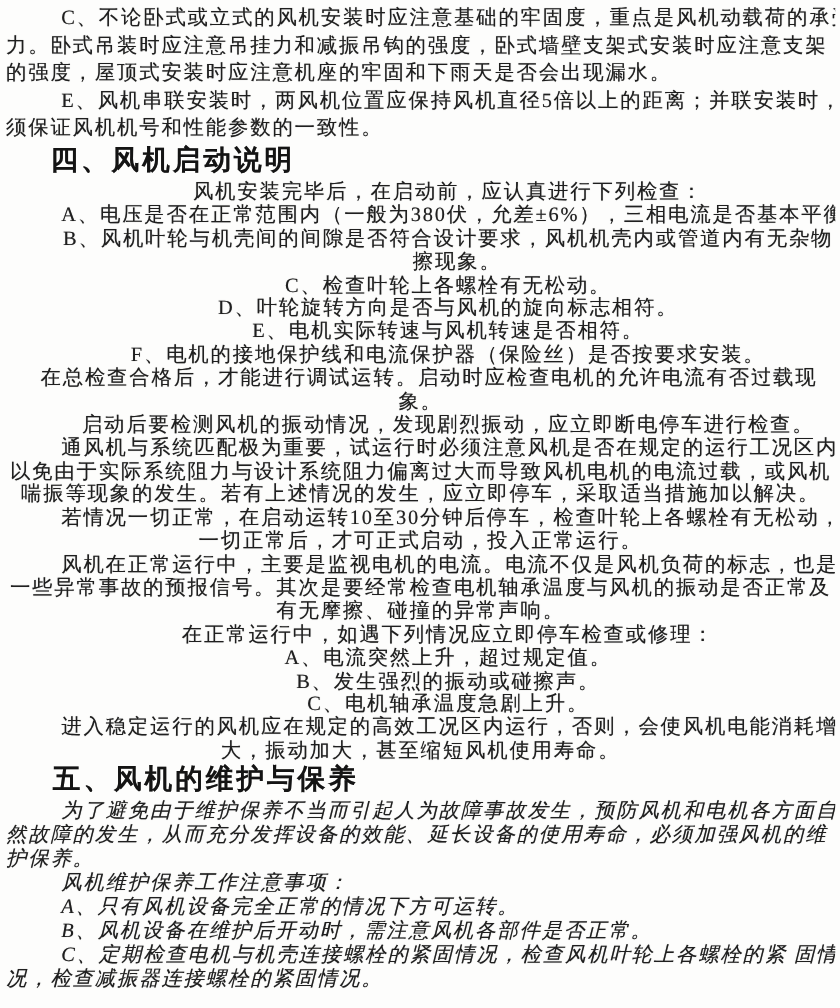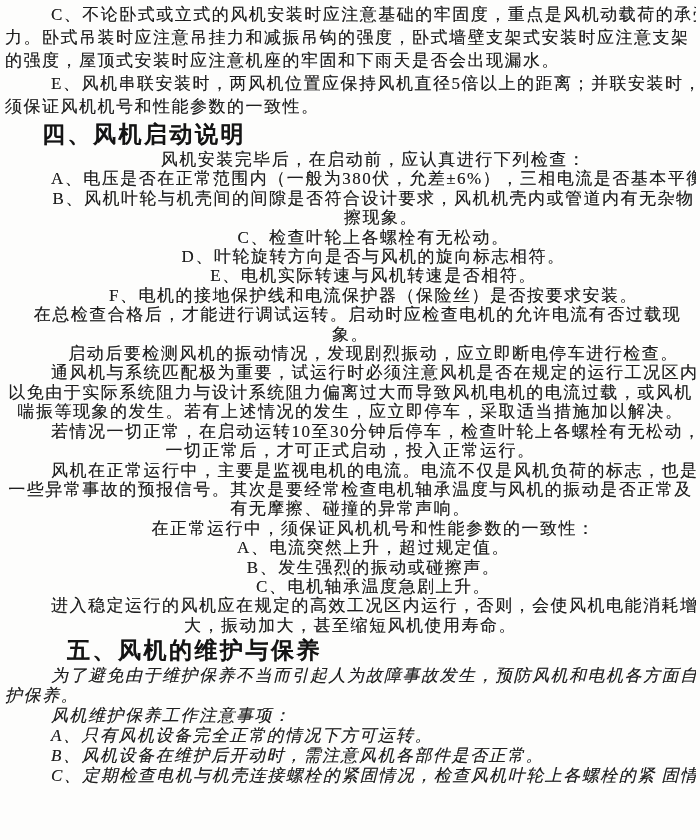--- a/index.html
+++ b/index.html
@@ -21,30 +21,30 @@
     overflow: hidden;
     text-shadow: 0 0 0.6px rgba(25,25,25,0.55);
   }
   .intro .ln { line-height: 23px; }
   .sec-startup .ln { line-height: 19.4px; text-align: center; }
   .sec-maint .ln { line-height: 20px; font-style: italic; }
   .indent { padding-left: 46px; }
   .hang   { padding-left: 61px; }
   .sm     { padding-left: 14px; }
   .sec-heading {
-    font-family: Liberation Sans, sans-serif;
+    font-family: Liberation Serif, serif;
     font-size: 23px;
     font-weight: bold;
     color: #141414;
     letter-spacing: 2.5px;
     line-height: 28px;
     margin: 2px 0 2px 37px;
     text-shadow: 0 0 0.5px rgba(15,15,15,0.5);
   }
-  .sec-heading.maint { margin: 1px 0 2px 62px; }
+  .sec-heading.maint { margin: 1px 0 2px 39px; }
 </style>
 </head>
 <body>
 
 <div class="page">
   <div class="doc">
 
     <div class="intro">
       <div class="ln indent">C、不论卧式或立式的风机安装时应注意基础的牢固度，重点是风机动载荷的承受</div>
       <div class="ln">力。卧式吊装时应注意吊挂力和减振吊钩的强度，卧式墙壁支架式安装时应注意支架</div>
@@ -68,33 +68,35 @@
       <div class="ln">象。</div>
       <div class="ln indent">启动后要检测风机的振动情况，发现剧烈振动，应立即断电停车进行检查。</div>
       <div class="ln indent">通风机与系统匹配极为重要，试运行时必须注意风机是否在规定的运行工况区内，</div>
       <div class="ln">以免由于实际系统阻力与设计系统阻力偏离过大而导致风机电机的电流过载，或风机</div>
       <div class="ln">喘振等现象的发生。若有上述情况的发生，应立即停车，采取适当措施加以解决。</div>
       <div class="ln indent">若情况一切正常，在启动运转10至30分钟后停车，检查叶轮上各螺栓有无松动，</div>
       <div class="ln">一切正常后，才可正式启动，投入正常运行。</div>
       <div class="ln indent">风机在正常运行中，主要是监视电机的电流。电流不仅是风机负荷的标志，也是</div>
       <div class="ln">一些异常事故的预报信号。其次是要经常检查电机轴承温度与风机的振动是否正常及</div>
       <div class="ln">有无摩擦、碰撞的异常声响。</div>
-      <div class="ln indent">在正常运行中，须保证风机机号和性能参数的一致性：</div>
+      <div class="ln indent">在正常运行中，如遇下列情况应立即停车检查或修理：</div>
       <div class="ln indent">A、电流突然上升，超过规定值。</div>
       <div class="ln indent">B、发生强烈的振动或碰擦声。</div>
       <div class="ln indent">C、电机轴承温度急剧上升。</div>
       <div class="ln indent">进入稳定运行的风机应在规定的高效工况区内运行，否则，会使风机电能消耗增</div>
       <div class="ln">大，振动加大，甚至缩短风机使用寿命。</div>
     </div>
 
     <div class="sec-heading maint">五、风机的维护与保养</div>
 
     <div class="sec-maint">
       <div class="ln indent">为了避免由于维护保养不当而引起人为故障事故发生，预防风机和电机各方面自</div>
+      <div class="ln">然故障的发生，从而充分发挥设备的效能、延长设备的使用寿命，必须加强风机的维</div>
       <div class="ln">护保养。</div>
       <div class="ln indent">风机维护保养工作注意事项：</div>
       <div class="ln indent">A、只有风机设备完全正常的情况下方可运转。</div>
       <div class="ln indent">B、风机设备在维护后开动时，需注意风机各部件是否正常。</div>
       <div class="ln indent">C、定期检查电机与机壳连接螺栓的紧固情况，检查风机叶轮上各螺栓的紧 固情</div>
+      <div class="ln">况，检查减振器连接螺栓的紧固情况。</div>
     </div>
 
   </div>
 </div>
 
 </body></html>

